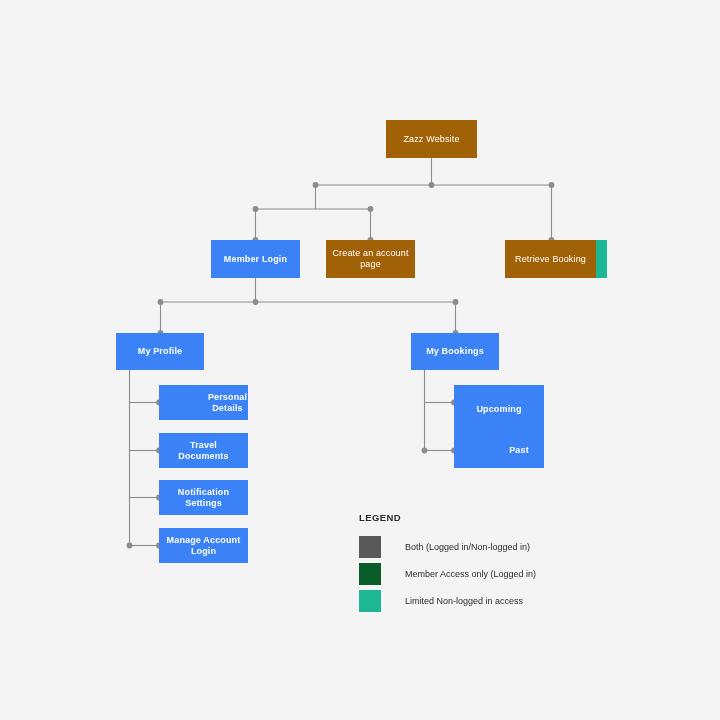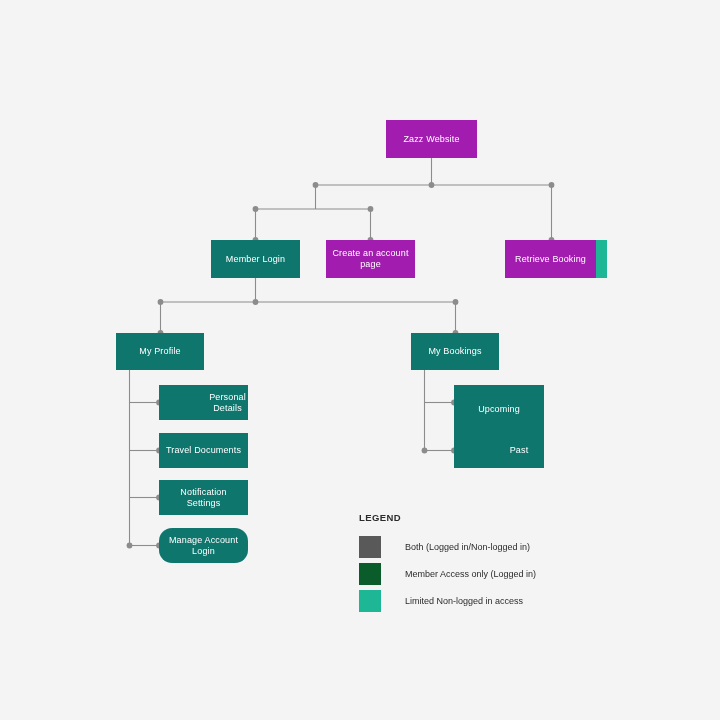--- a/index.html
+++ b/index.html
@@ -43,22 +43,22 @@
     line-height: 11px;
     letter-spacing: 0.15px;
     overflow: hidden;
   }
   .node .label {
     position: relative;
     z-index: 2;
     padding: 0 5px;
     white-space: pre-line;
   }
-  .node.gray  { background: #a21caf; }
-  .node.green { background: #0f766e; }
+  .node.gray  { background: #a16207; }
+  .node.green { background: #3b82f6; font-weight: bold; }
 
   
   .accent-strip {
     position: absolute;
     top: 0;
     right: 0;
     bottom: 0;
     width: 11px;
     background: #1eb796;
     z-index: 1;
@@ -188,21 +188,21 @@
 
   <div class="node green" style="left:159px; top:433px; width:89px; height:35px;">
     <span class="label">Travel Documents</span>
   </div>
 
   <div class="node green" style="left:159px; top:480px; width:89px; height:35px;">
     <span class="label">Notification
 Settings</span>
   </div>
 
-  <div class="node green" style="left:159px; top:528px; width:89px; height:35px;border-radius:13px;">
+  <div class="node green" style="left:159px; top:528px; width:89px; height:35px;">
     <span class="label">Manage Account
 Login</span>
   </div>
 
   <div class="node green" style="left:454px; top:385px; width:90px; height:49px;">
     <span class="label">Upcoming</span>
   </div>
 
   <div class="node green" style="left:454px; top:433px; width:90px; height:35px;padding-left:40px;">
     <span class="label">Past</span>

